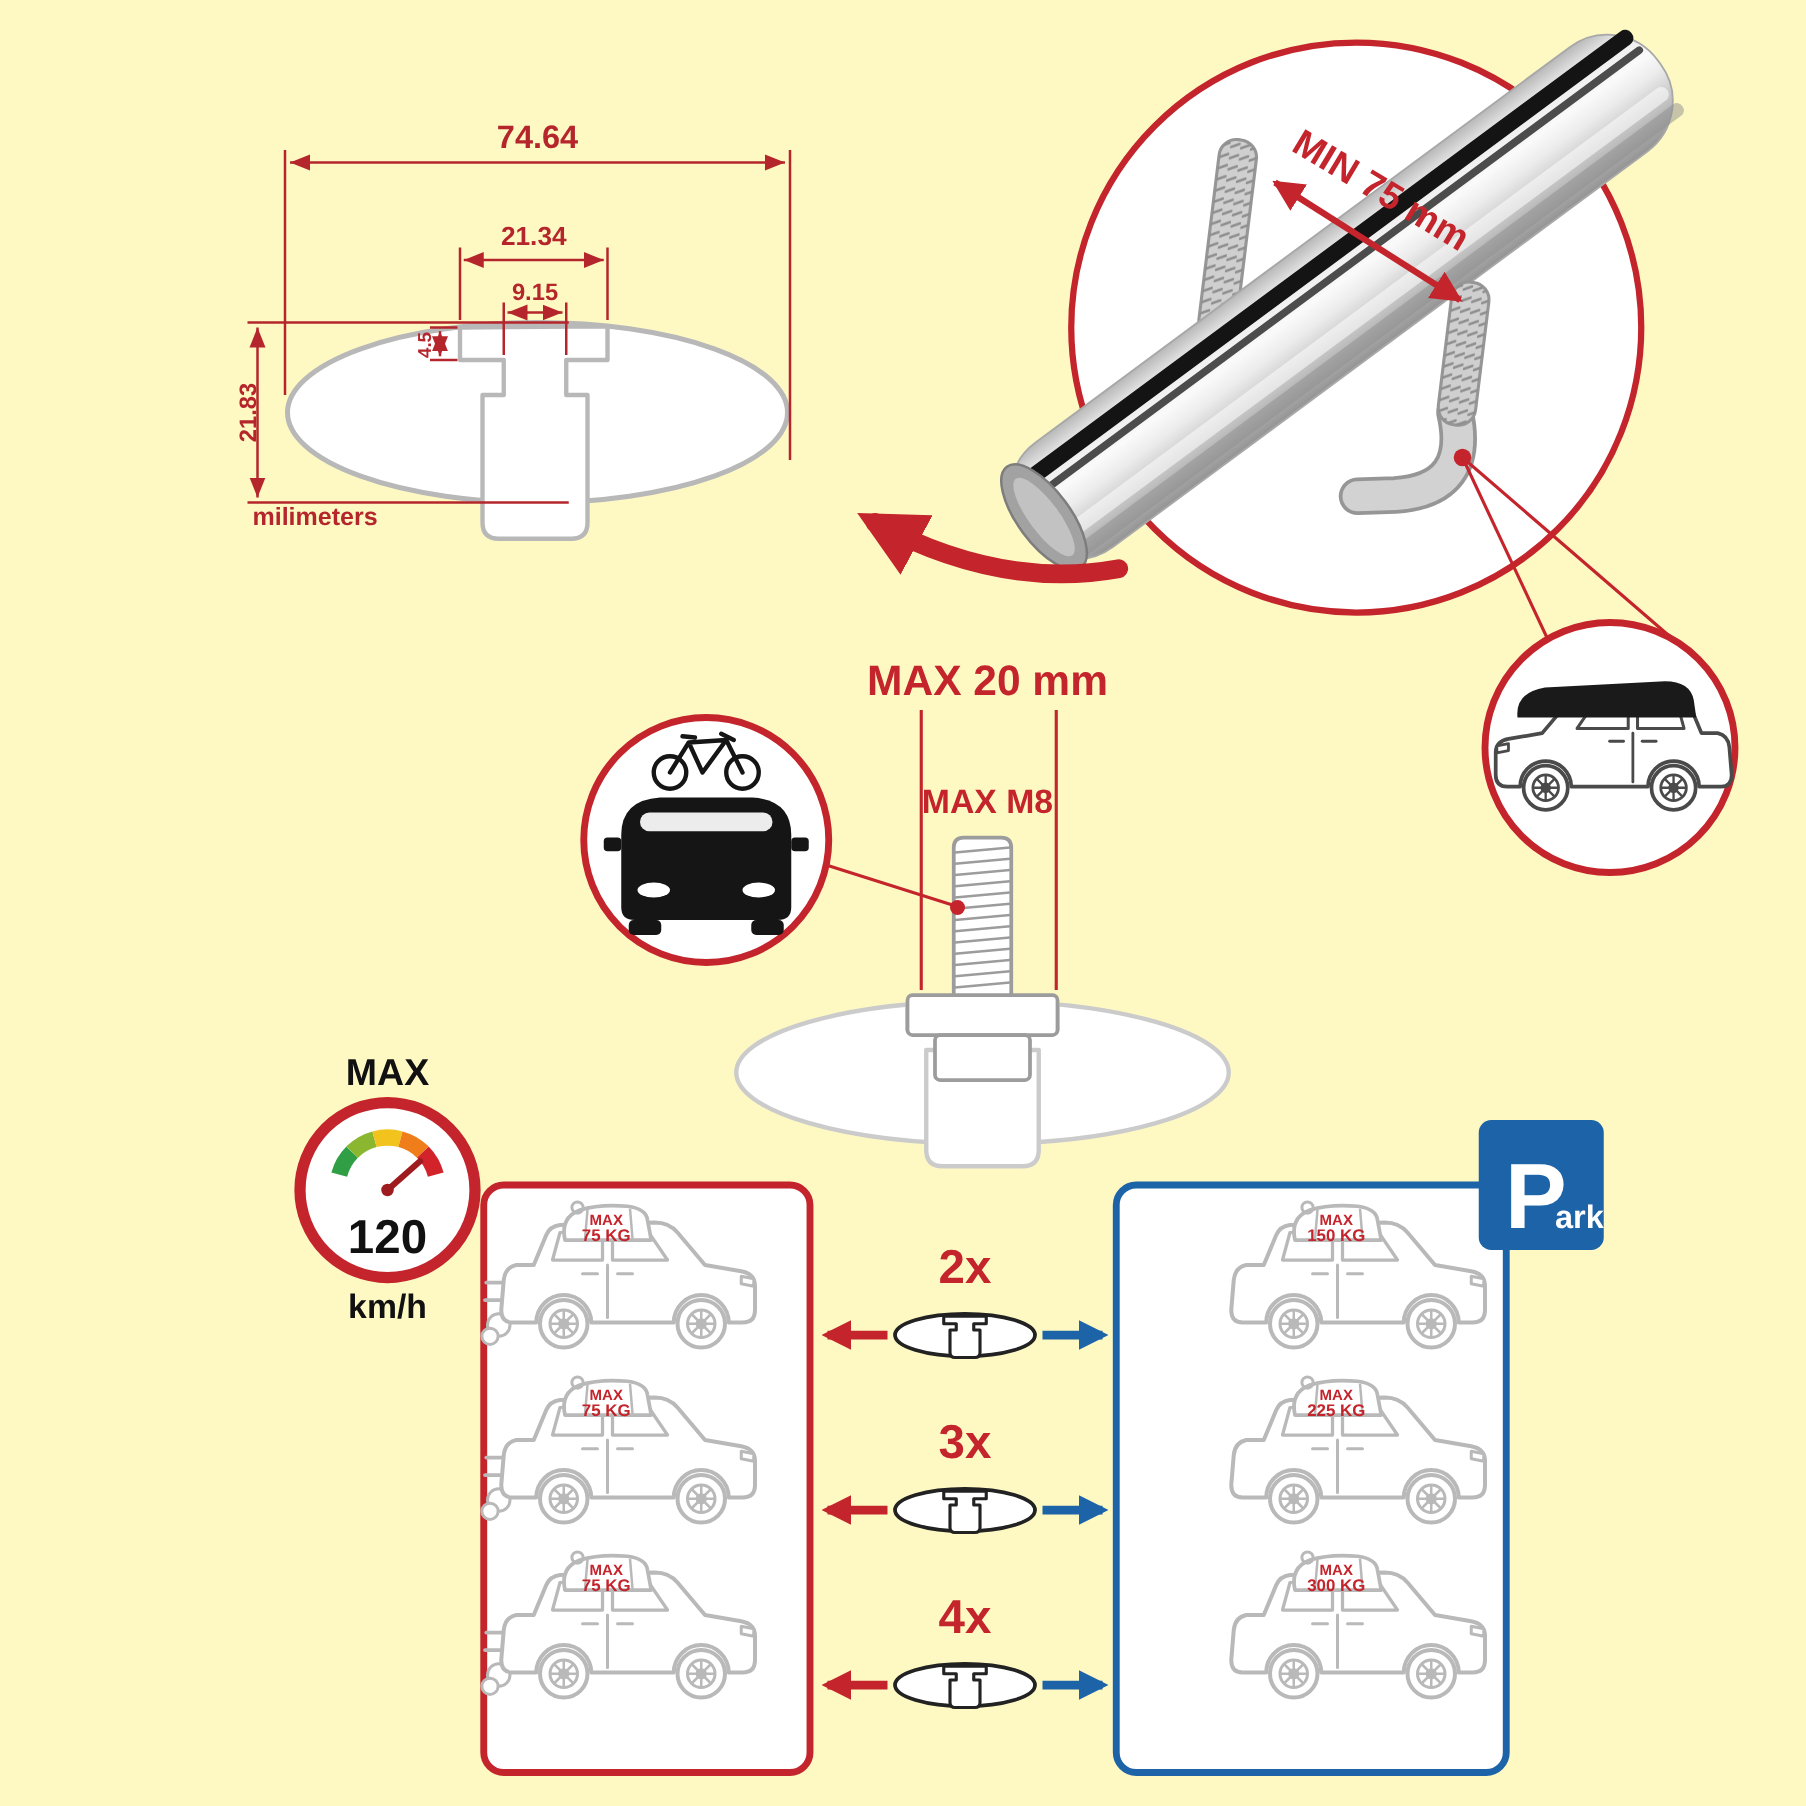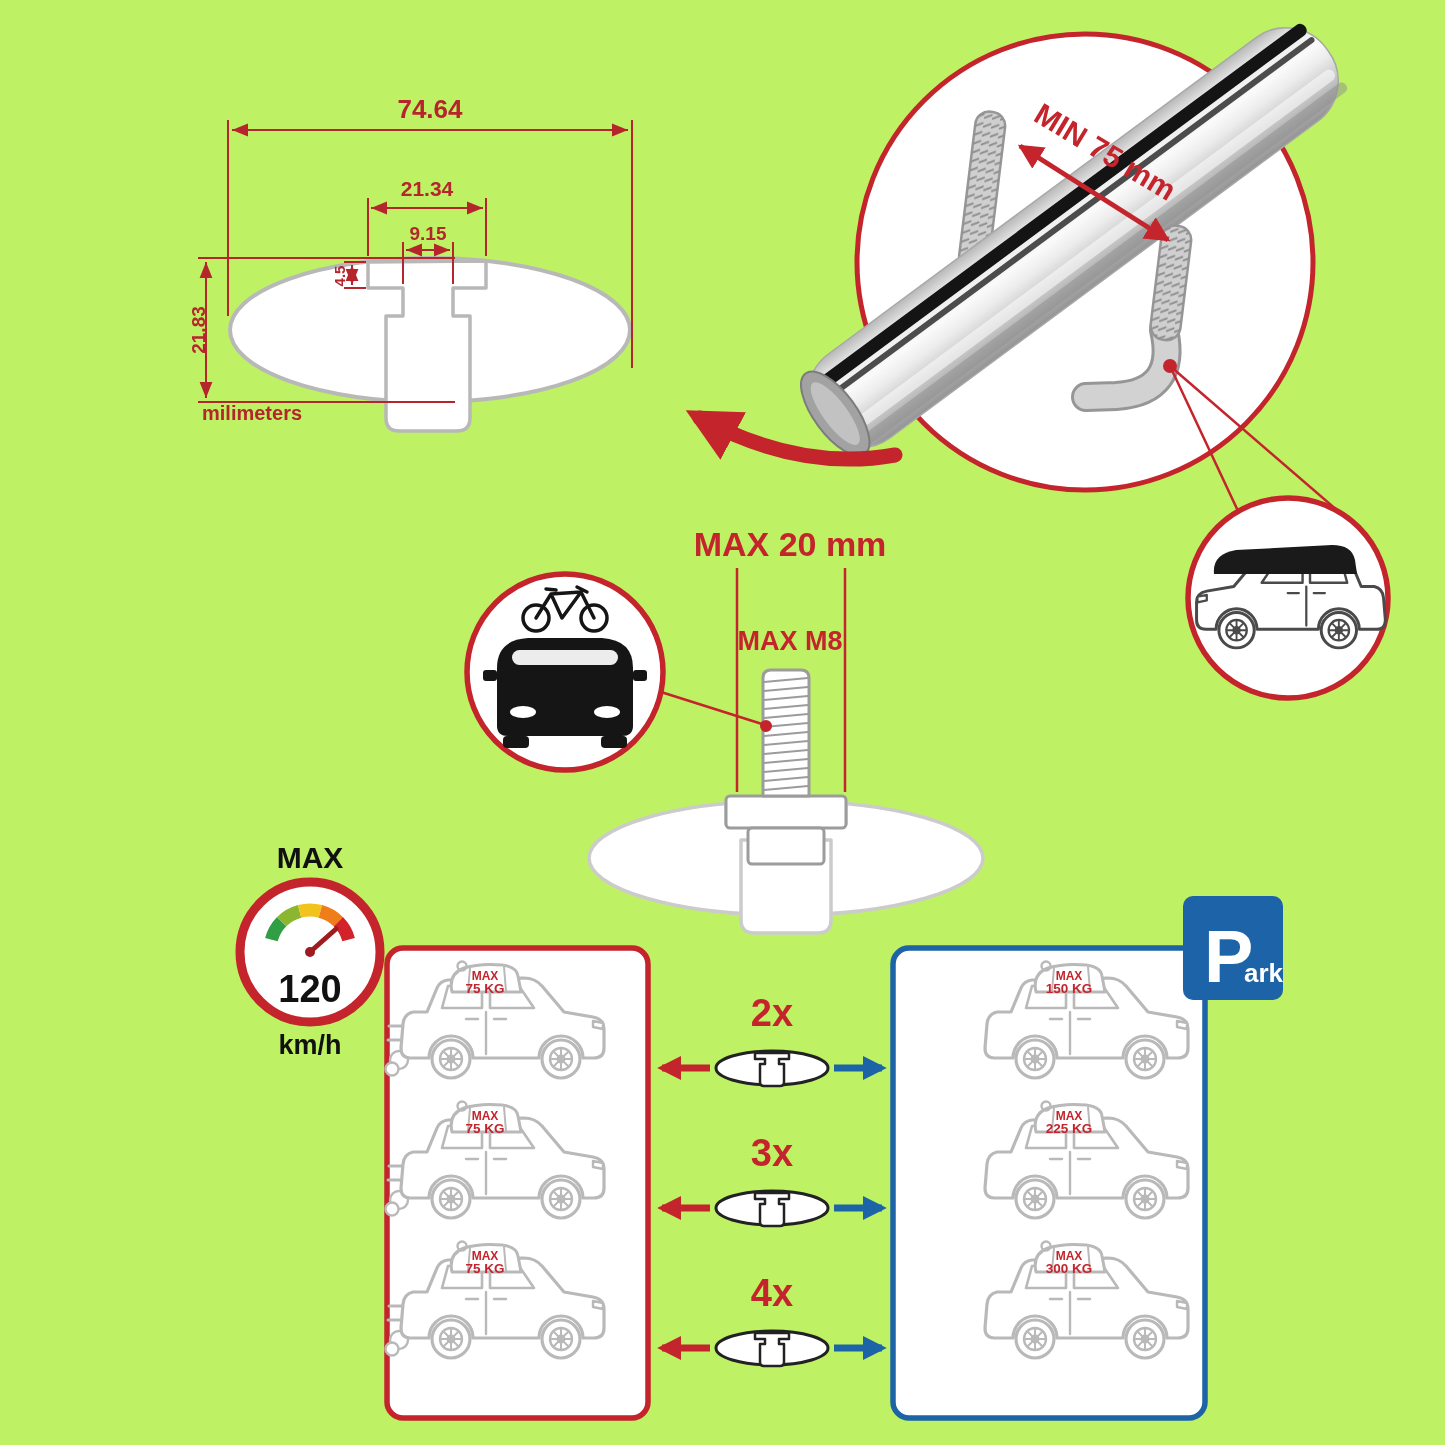--- a/index.html
+++ b/index.html
@@ -1,16 +1,16 @@
 <!DOCTYPE html>
 <html><head>
 <meta charset="utf-8">
 <style>
   html,body{margin:0;padding:0;background:#ffffff;}
-  .canvas{width:1445px;height:1445px;position:relative;background:#bef264;}
+  .canvas{width:1445px;height:1445px;position:relative;background:#fef9c3;}
   svg{display:block;}
   text{font-family:"Liberation Sans","DejaVu Sans",sans-serif;}
   .dim{fill:#b5262c;font-weight:bold;}
   .red{fill:#c4242b;font-weight:bold;}
   .dark{fill:#111111;font-weight:bold;}
   .white{fill:#ffffff;font-weight:bold;}
 </style>
 </head>
 <body>
 

